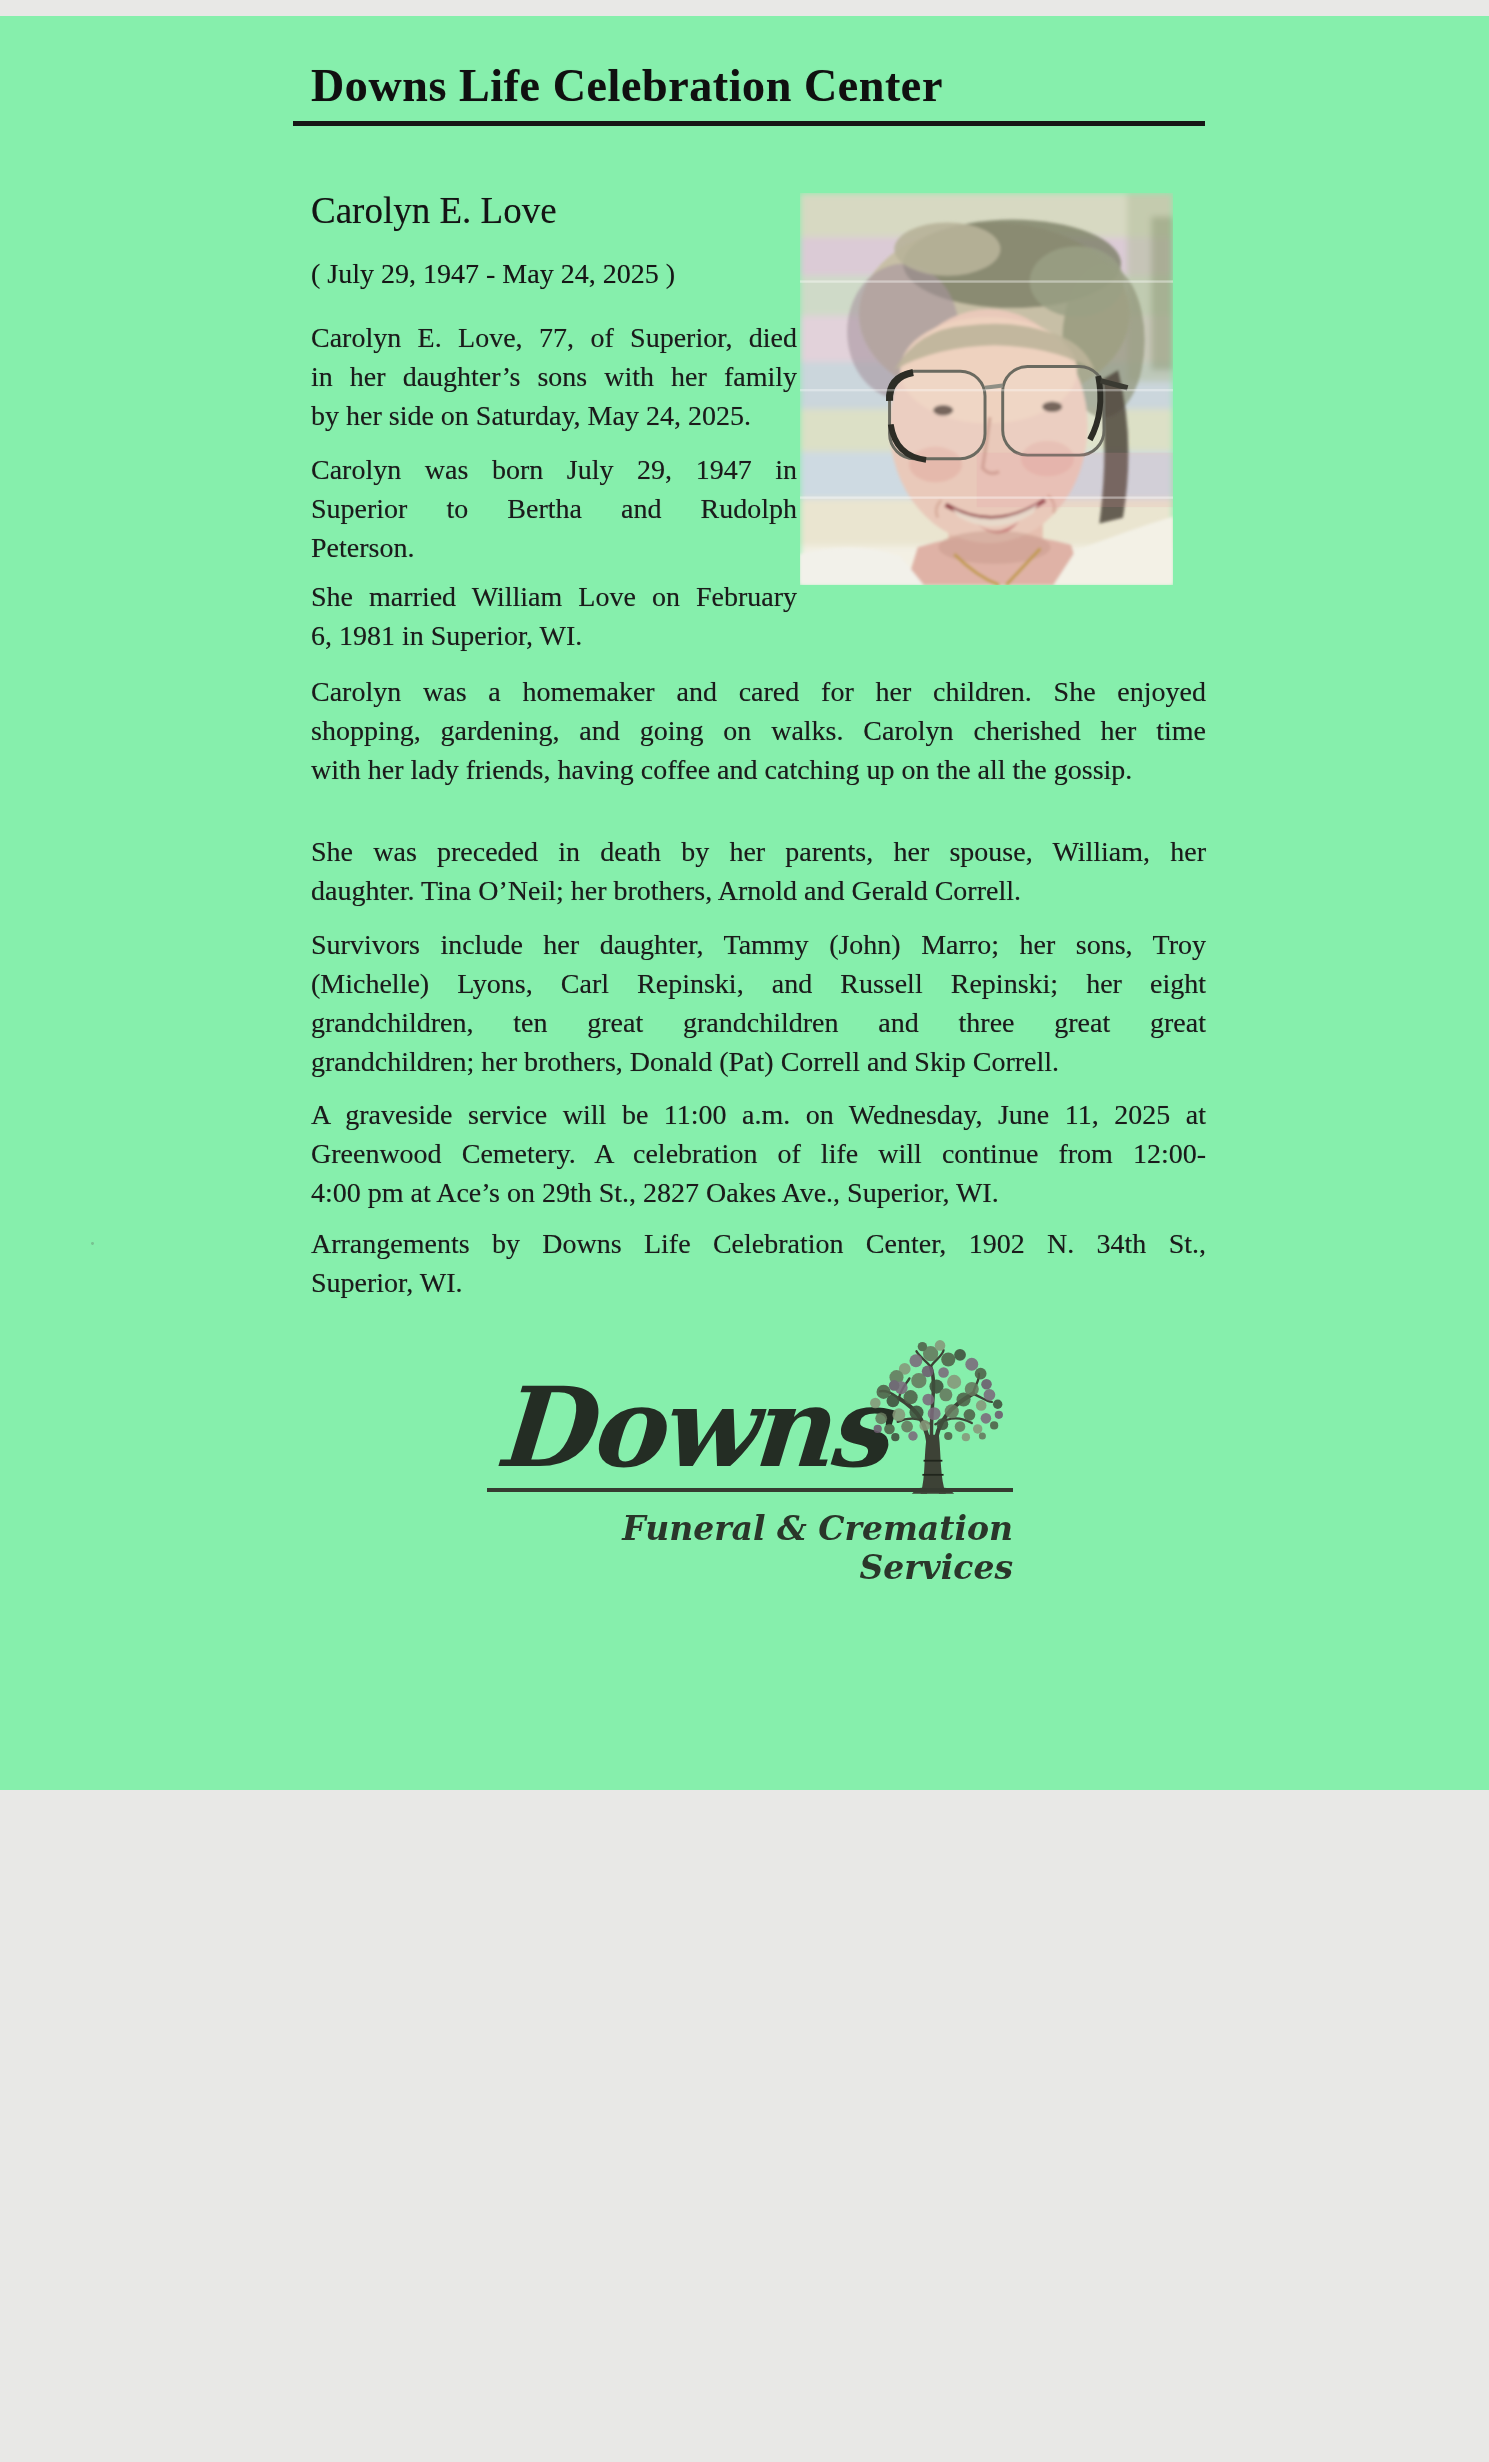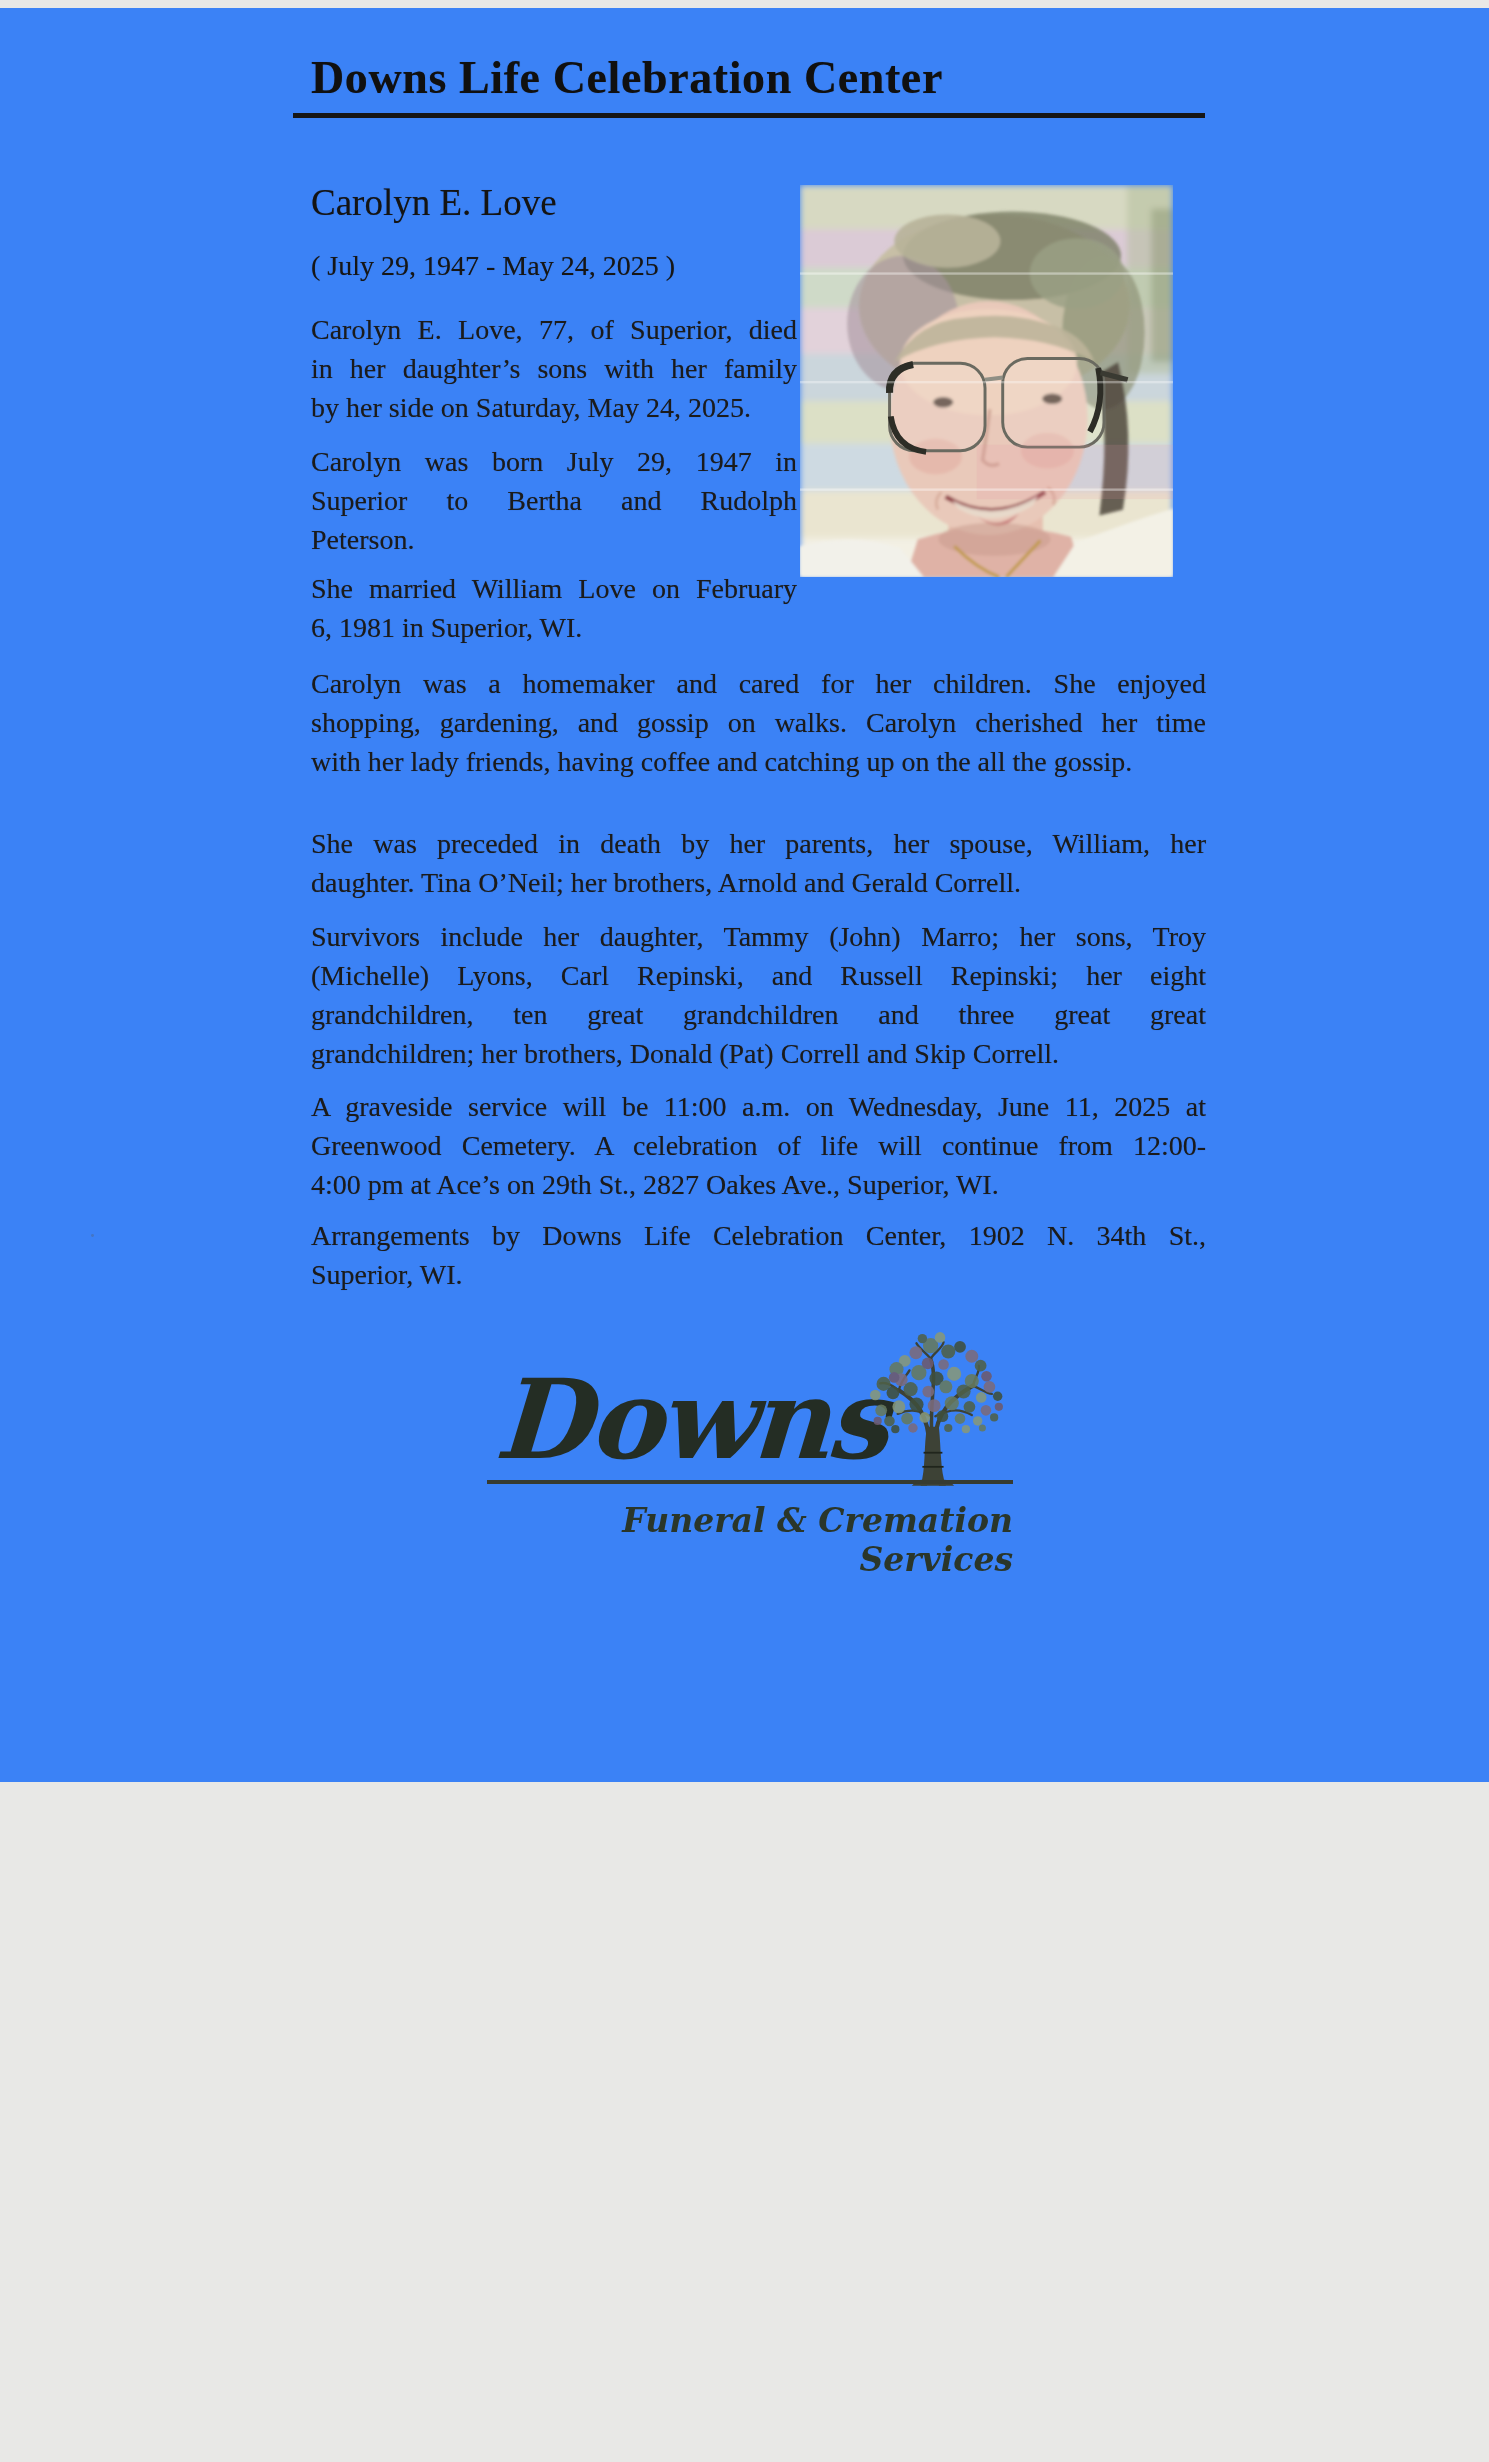--- a/index.html
+++ b/index.html
@@ -1,20 +1,20 @@
 <!DOCTYPE html>
 <html style="font-size:9.4px"><head>
 <meta charset="utf-8">
 <style>
   html,body{margin:0;padding:0;background:#e8e8e6;}
   .page{
     position:relative;
     width:1489px;height:1774px;
-    margin:8px auto;
-    background:#3b82f6;
+    margin:16px auto;
+    background:#86efac;
     overflow:hidden;
     font-family:"Liberation Serif","DejaVu Serif",serif;
     color:#1e1e1e;
   }
   .scan-text{ text-shadow:0 0 0.7px rgba(25,25,25,0.45); }
 
   .letterhead-title{
     position:absolute;left:311px;top:44px;
     font-size:46px;font-weight:bold;line-height:1.15;
     color:#101010;letter-spacing:0.6px;
@@ -166,21 +166,21 @@
         <rect x="300" y="440" width="333" height="92" fill="#e494a4" opacity="0.16"></rect>
         <rect x="0" y="148" width="633" height="4" fill="#ffffff" opacity="0.4"></rect>
         <rect x="0" y="332" width="633" height="4" fill="#ffffff" opacity="0.35"></rect>
         <rect x="0" y="514" width="633" height="4" fill="#ffffff" opacity="0.4"></rect>
       </g>
     </svg>
   </div>
 
   <div class="para full scan-text" style="top:656px">
     <div class="line">Carolyn was a homemaker and cared for her children.  She enjoyed</div>
-    <div class="line">shopping, gardening, and gossip on walks.  Carolyn cherished her time</div>
+    <div class="line">shopping, gardening, and going on walks.  Carolyn cherished her time</div>
     <div class="line last">with her lady friends, having coffee and catching up on the all the gossip.</div>
   </div>
   <div class="para full scan-text" style="top:816px">
     <div class="line">She was preceded in death by her parents, her spouse, William, her</div>
     <div class="line last">daughter. Tina O’Neil; her brothers, Arnold and Gerald Correll.</div>
   </div>
   <div class="para full scan-text" style="top:909px">
     <div class="line">Survivors include her daughter, Tammy (John) Marro; her sons, Troy</div>
     <div class="line">(Michelle) Lyons, Carl Repinski, and Russell Repinski; her eight</div>
     <div class="line">grandchildren, ten great grandchildren and three great great</div>

